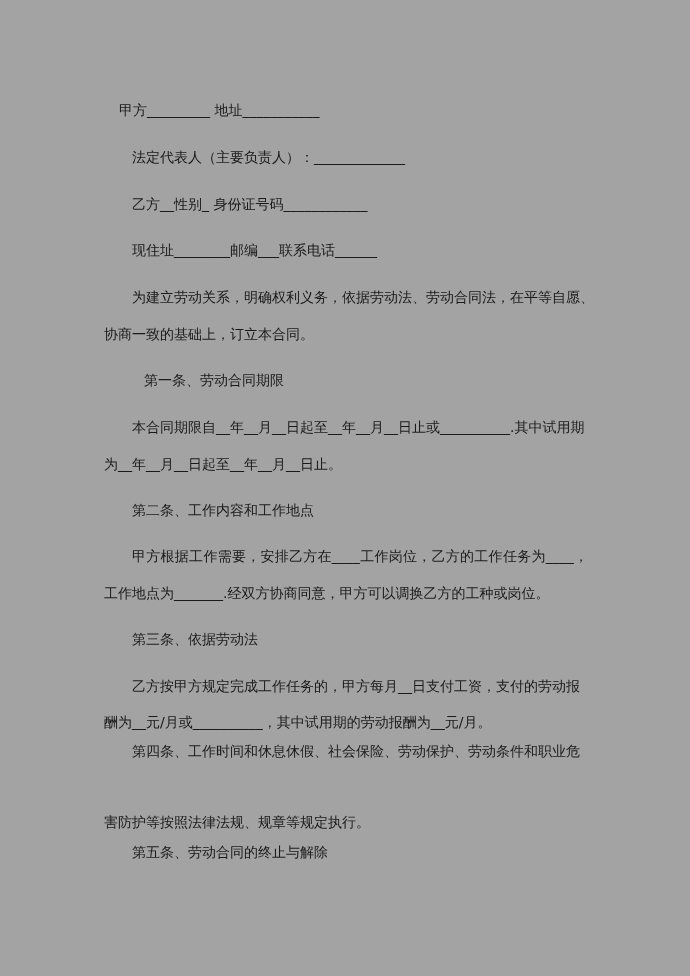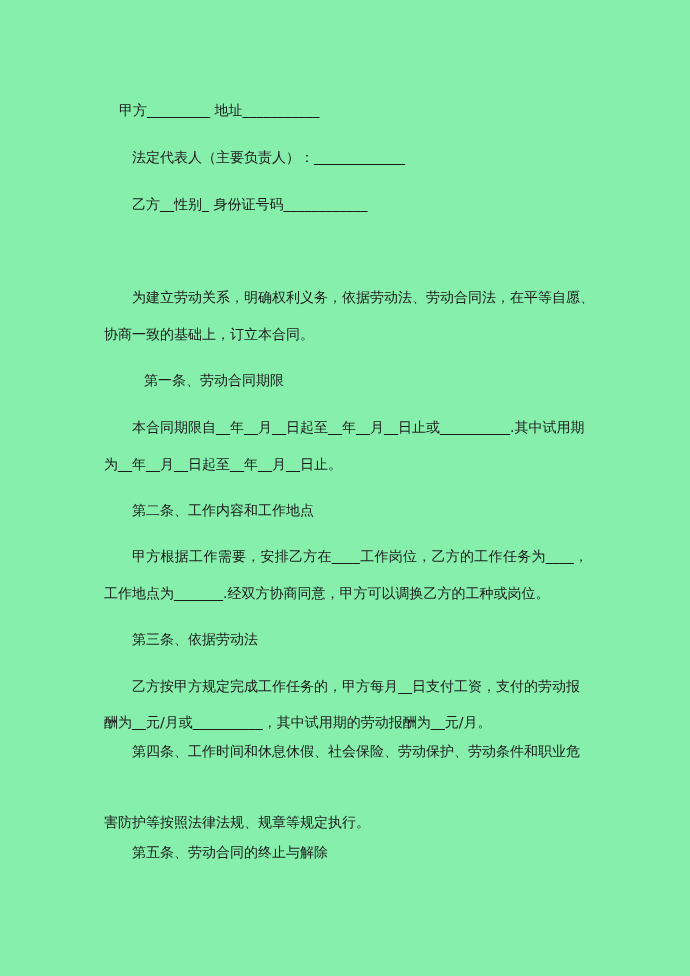--- a/index.html
+++ b/index.html
@@ -15,21 +15,21 @@
       font-family: "DejaVu Sans", sans-serif;
       color: #1a1a1a;
       font-size: 14px;
     }
     .page {
       position: absolute;
       left: 0;
       top: 0;
       width: 690px;
       height: 976px;
-      background: #86efac;
+      background: #a3a3a3;
     }
     .ln {
       position: absolute;
       height: 20px;
       line-height: 20px;
       white-space: nowrap;
       font-size: 14px;
     }
     .ind { left: 132px; }
     .cont { left: 104px; }
@@ -45,20 +45,21 @@
 <body>
 
 <div class="page">
 
   <div class="ln first" style="top:100px;">甲方_________ 地址___________</div>
 
   <div class="ln ind" style="top:194px;">乙方__性别_ 身份证号码____________</div>
 
   <div class="ln ind" style="top:147px;">法定代表人（主要负责人）：_____________</div>
 
+  <div class="ln ind" style="top:240px;">现住址________邮编___联系电话______</div>
 
   <div>
     <div class="ln ind just w-ind-wide" style="top:287px;">为建立劳动关系，明确权利义务，依据劳动法、劳动合同法，在平等自愿、</div>
     <div class="ln cont" style="top:324px;">协商一致的基础上，订立本合同。</div>
   </div>
 
   <div>
     <div class="ln ind" style="top:370px;margin-left:12px;">第一条、劳动合同期限</div>
     <div class="ln ind just w-ind" style="top:417px;">本合同期限自__年__月__日起至__年__月__日止或__________.其中试用期</div>
     <div class="ln cont" style="top:454px;">为__年__月__日起至__年__月__日止。</div>

